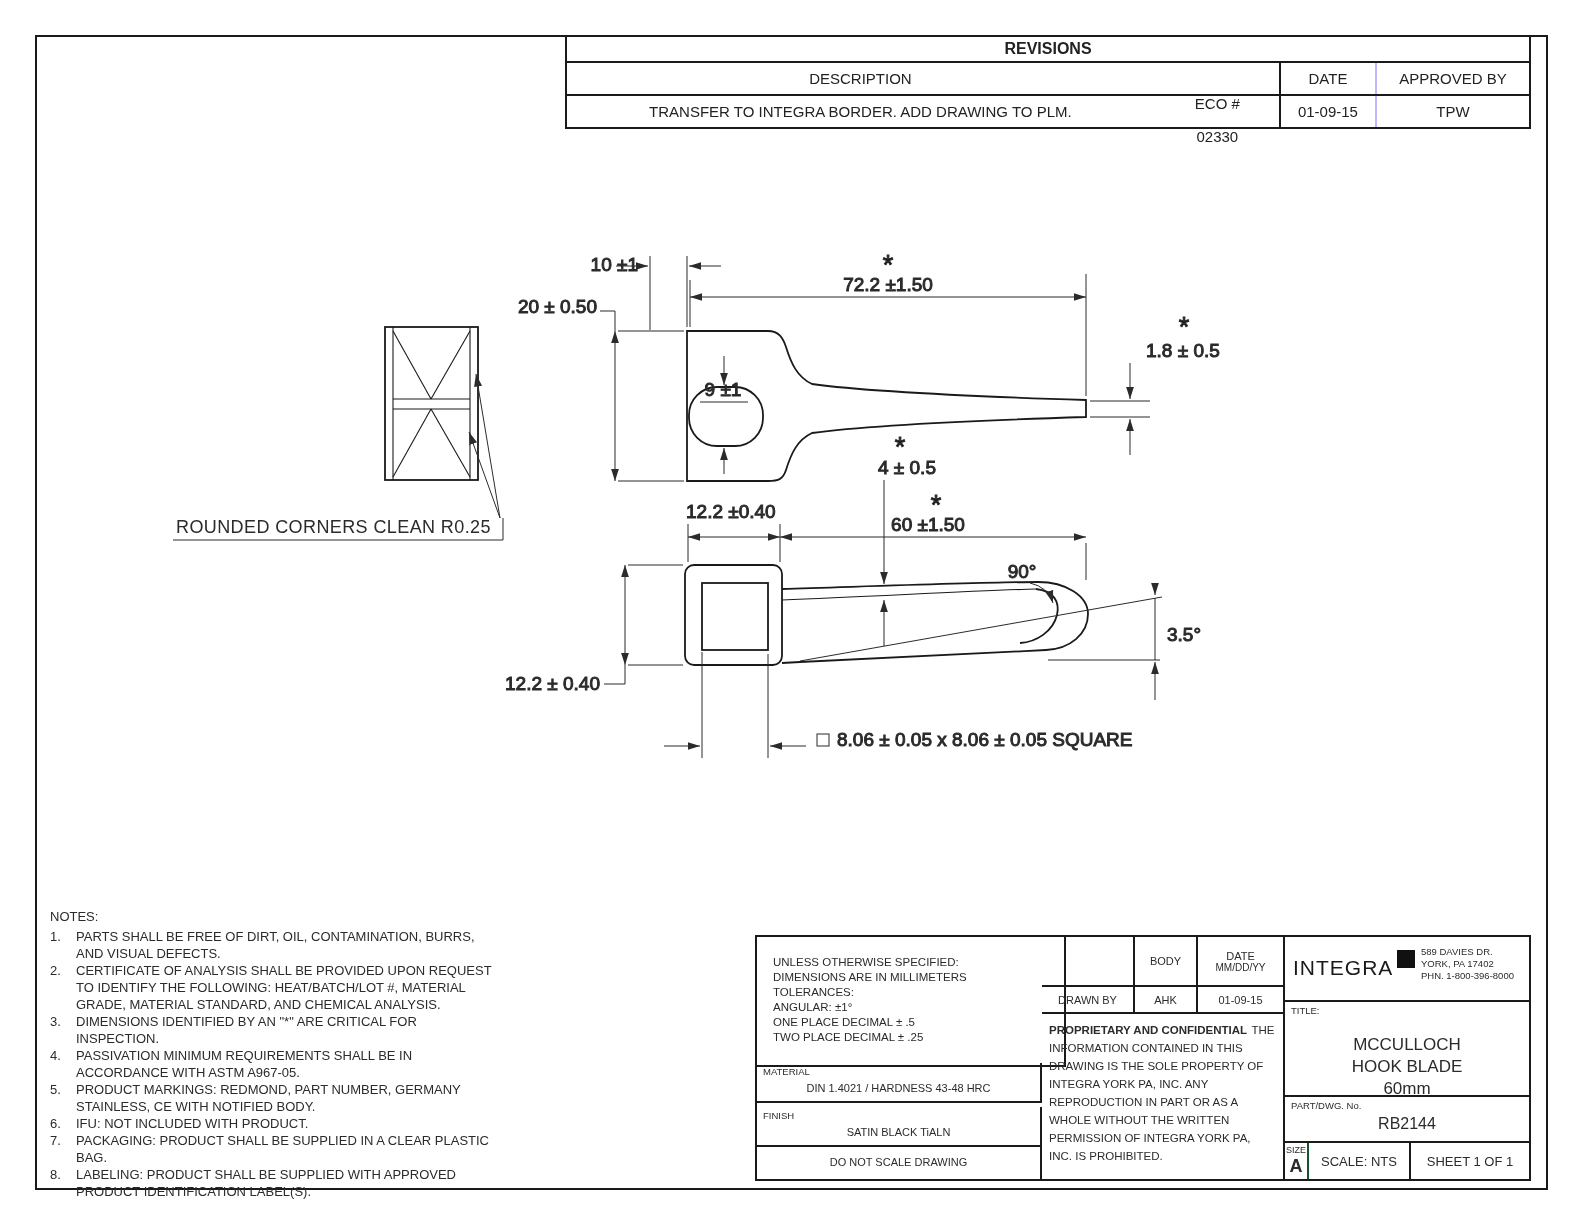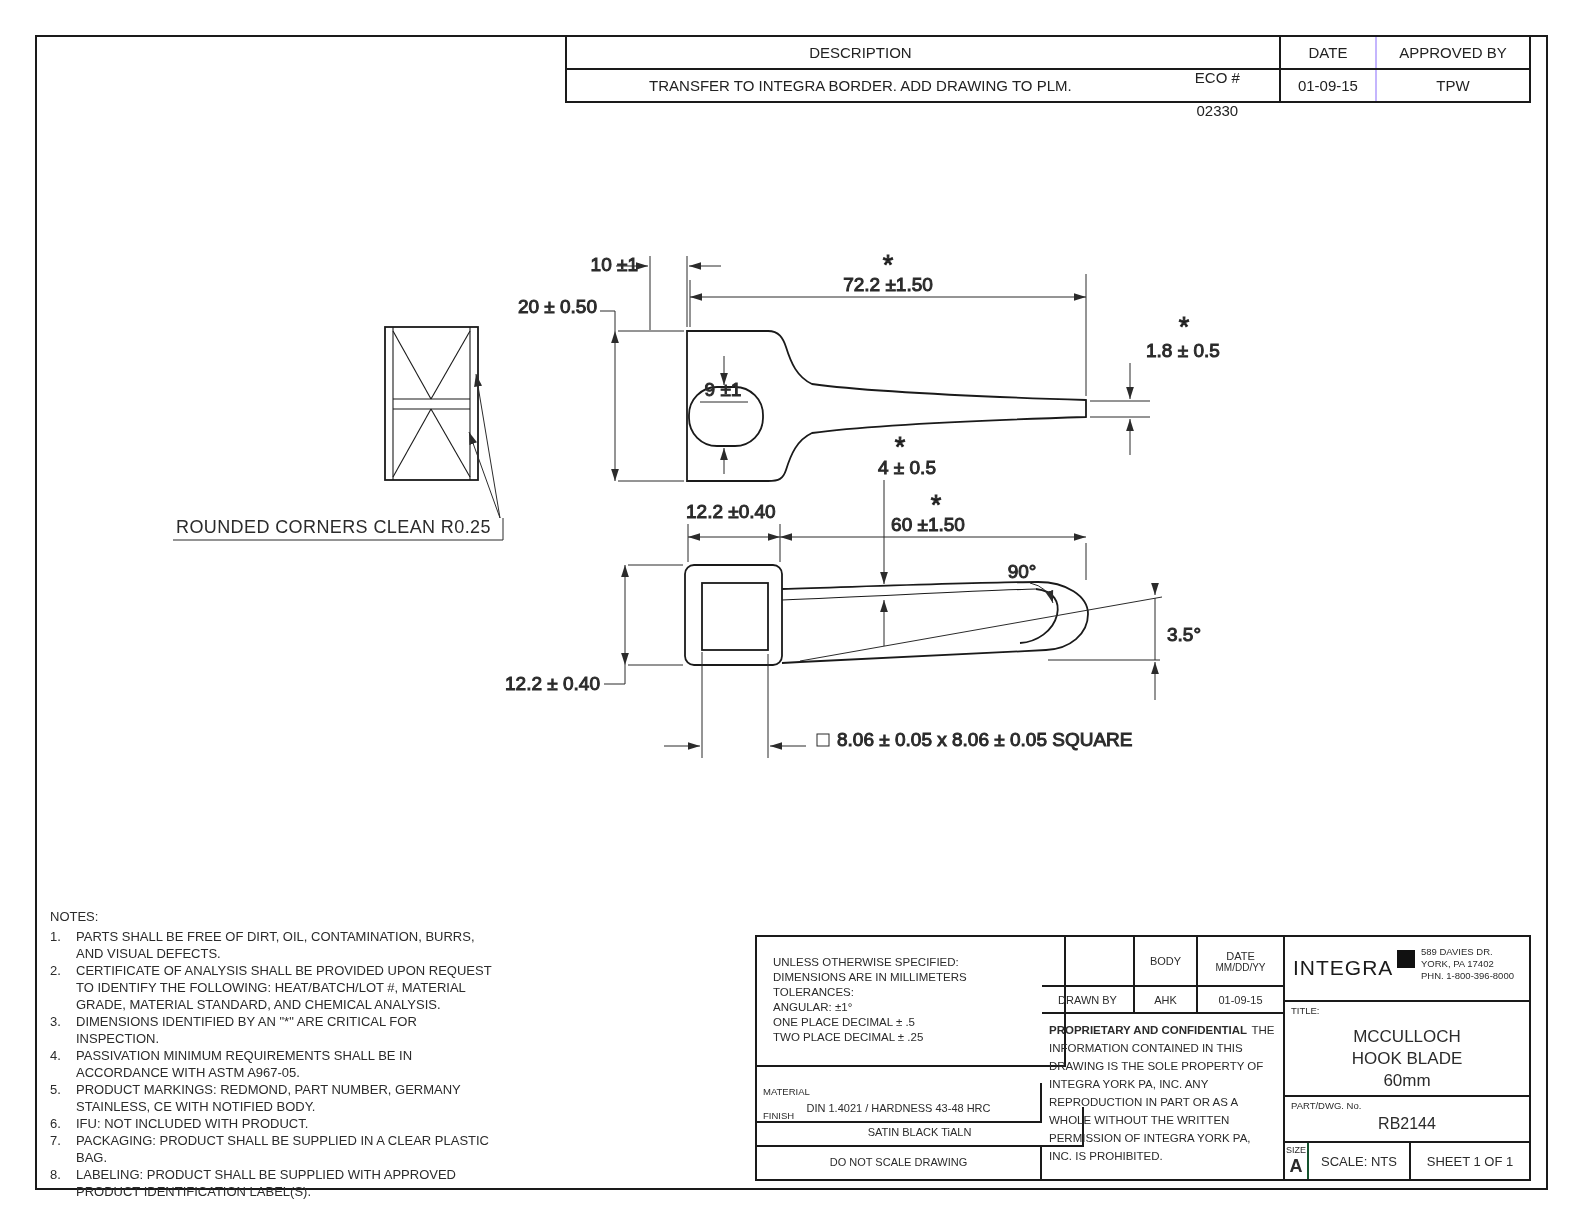--- a/index.html
+++ b/index.html
@@ -34,42 +34,42 @@
   .notes-title { margin-bottom:3px; }
   .notes ol { list-style:none; margin:0; padding:0; }
   .notes li { display:flex; }
   .notes .n { width:26px; flex:none; }
   .notes .t { flex:1; }
 
   
   .tb { position:absolute; left:755px; top:935px; width:776px; height:246px; border:2px solid #1a1a1a; box-sizing:border-box; background:#fff; color:#2b2b2b; }
   .tb .cell { position:absolute; box-sizing:border-box; }
   .tb-tol  { left:0; top:0; width:309px; height:130px; border-right:2px solid #1a1a1a; border-bottom:2px solid #1a1a1a; padding:18px 0 0 16px; font-size:11.5px; line-height:15px; }
-  .tb-mat  { left:0; top:146px; width:285px; height:40px; border-right:2px solid #1a1a1a; border-bottom:2px solid #1a1a1a; }
-  .tb-fin  { left:0; top:170px; width:327px; height:40px; border-right:2px solid #1a1a1a; border-bottom:2px solid #1a1a1a; }
+  .tb-mat  { left:0; top:126px; width:285px; height:40px; border-right:2px solid #1a1a1a; border-bottom:2px solid #1a1a1a; }
+  .tb-fin  { left:0; top:170px; width:285px; height:40px; border-right:2px solid #1a1a1a; border-bottom:2px solid #1a1a1a; }
   .tb-dns  { left:0; top:210px; width:285px; height:32px; border-right:2px solid #1a1a1a; text-align:center; padding-top:9px; font-size:11px; }
   .mini-label { position:absolute; top:3px; left:6px; font-size:9.5px; }
   .mid-value  { text-align:center; padding-top:19px; font-size:11px; }
 
   .tb-mh    { left:285px; top:0; width:243px; height:50px; border-right:2px solid #1a1a1a; border-bottom:2px solid #1a1a1a; display:flex; }
   .tb-drawn { left:285px; top:50px; width:243px; height:27px; border-right:2px solid #1a1a1a; border-bottom:2px solid #1a1a1a; display:flex; }
   .mh1 { width:93px; border-right:2px solid #1a1a1a; display:flex; align-items:center; justify-content:center; font-size:11px; box-sizing:border-box; }
   .mh2 { width:63px; border-right:2px solid #1a1a1a; display:flex; align-items:center; justify-content:center; font-size:11px; box-sizing:border-box; }
   .mh3 { flex:1; display:flex; flex-direction:column; align-items:center; justify-content:center; font-size:11px; }
   .mh3 .sub { font-size:10px; }
   .tb-prop { left:285px; top:77px; width:243px; height:165px; border-right:2px solid #1a1a1a; padding:6px 7px; }
   .prop-title { font-weight:bold; font-size:11.5px; line-height:13.5px; }
   .prop-body  { font-size:11.5px; line-height:13.5px; }
 
   .tb-logo { left:528px; top:0; width:244px; height:65px; border-bottom:2px solid #1a1a1a; }
   .logo-word { position:absolute; left:8px; top:19px; font-size:21px; letter-spacing:1px; color:#1a1a1a; }
   .logo-sq   { position:absolute; left:112px; top:13px; width:18px; height:18px; background:#111; }
   .addr      { position:absolute; left:136px; top:9px; font-size:9.5px; line-height:12px; }
   .tb-title { left:528px; top:65px; width:244px; height:95px; border-bottom:2px solid #1a1a1a; }
-  .title-lines { text-align:center; padding-top:24px; font-size:17px; line-height:22px; }
+  .title-lines { text-align:center; padding-top:32px; font-size:17px; line-height:22px; }
   .tb-part  { left:528px; top:160px; width:244px; height:46px; border-bottom:2px solid #1a1a1a; }
   .part-num { text-align:center; padding-top:18px; font-size:16px; }
   .tb-size  { left:528px; top:206px; width:244px; height:36px; display:flex; }
   .sz1 { width:24px; border-right:2px solid #14532d; position:relative; box-sizing:border-box;text-decoration:underline; }
   .size-lbl { position:absolute; top:2px; left:50%; transform:translateX(-50%); font-size:9px; }
   .size-val { position:absolute; bottom:2px; left:50%; transform:translateX(-50%); font-size:18px; font-weight:bold; }
   .sz2 { width:102px; border-right:2px solid #1a1a1a; display:flex; align-items:center; justify-content:center; font-size:13px; box-sizing:border-box; }
   .sz3 { flex:1; display:flex; align-items:center; justify-content:center; font-size:13px; }
 </style>
 </head>
@@ -210,20 +210,21 @@
       <line x1="604" y1="684" x2="625" y2="684"></line>
       <line x1="625" y1="684" x2="625" y2="665"></line>
       <line x1="625" y1="565" x2="625" y2="665" marker-start="url(#arr)" marker-end="url(#arr)"></line>
       <line x1="628" y1="565" x2="683" y2="565"></line>
       <line x1="628" y1="665" x2="683" y2="665"></line>
       <text class="dim" text-anchor="end" x="600" y="690">12.2 ± 0.40</text>
     </g>
   </svg>
 
   <div class="rev">
+    <div class="rev-title">REVISIONS</div>
     <div class="rev-row rev-head">
       <div class="c desc">DESCRIPTION</div>
       <div class="c eco">ECO #</div>
       <div class="c date">DATE</div>
       <div class="c app">APPROVED BY</div>
     </div>
     <div class="rev-row">
       <div class="c desc">TRANSFER TO INTEGRA BORDER. ADD DRAWING TO PLM.</div>
       <div class="c eco">02330</div>
       <div class="c date">01-09-15</div>

